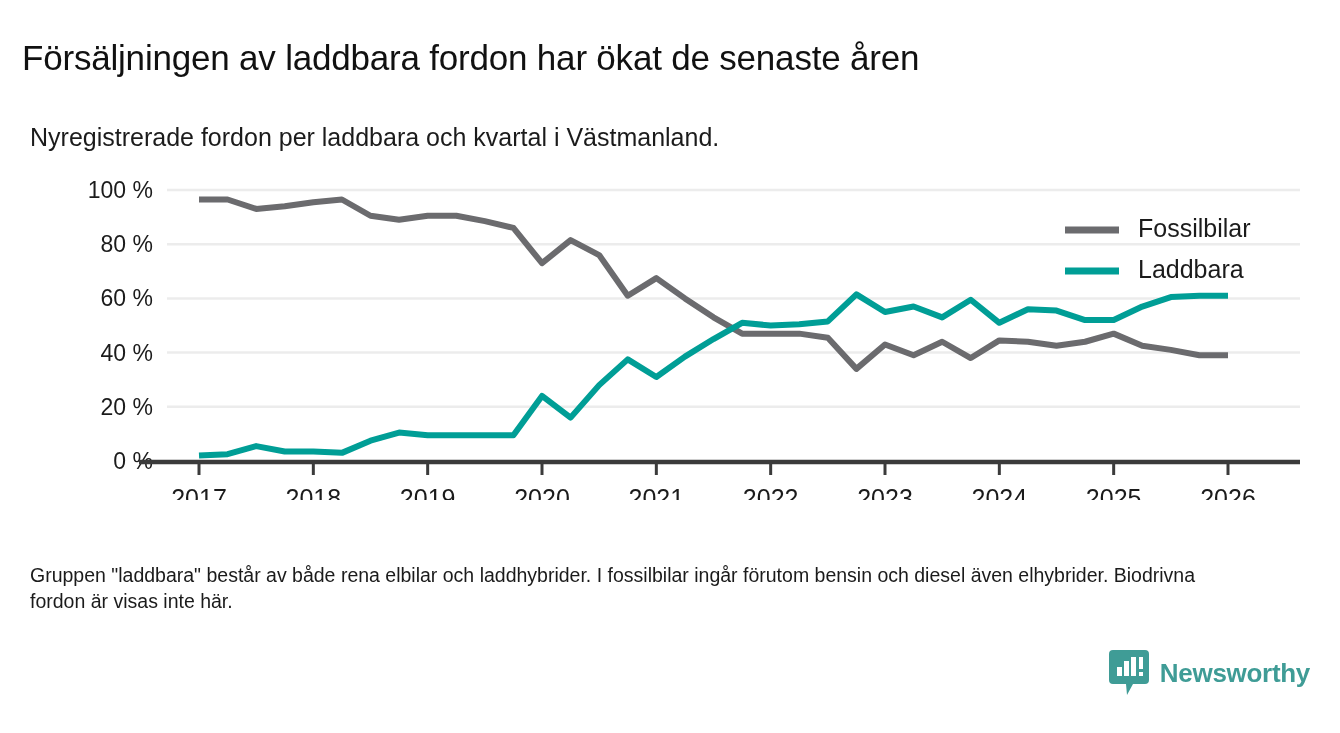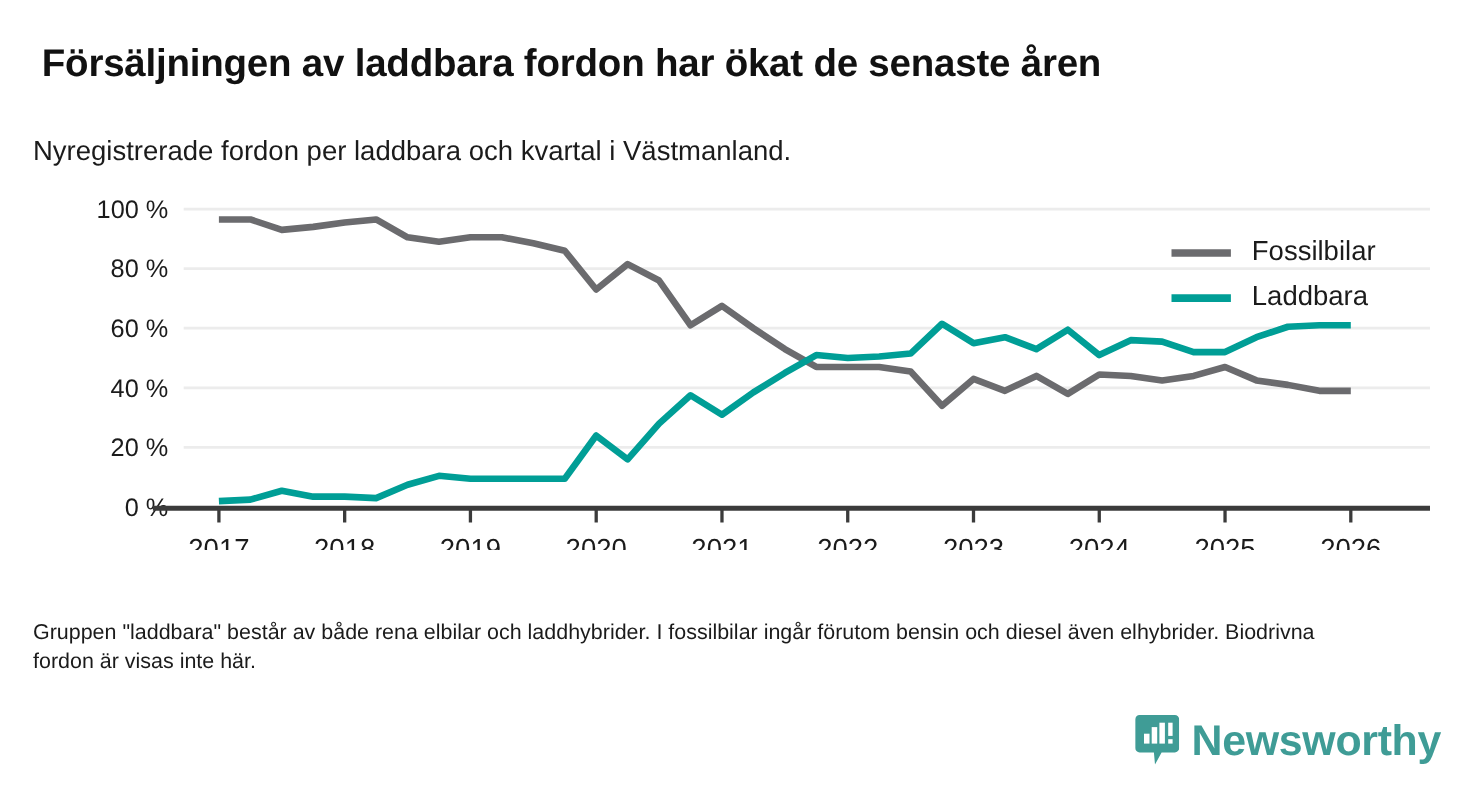--- a/index.html
+++ b/index.html
@@ -7,22 +7,22 @@
     width:1340px;height:733px;
     background:#ffffff;
     font-family:"Liberation Sans", sans-serif;
     color:#1a1a1a;
     overflow:hidden;
     position:relative;
   }
   #page{position:relative;width:1340px;height:733px;}
 
   .title{
-    position:absolute;left:38px;top:38px;
-    font-size:35px;font-weight:bold;letter-spacing:-0.2px;
+    position:absolute;left:22px;top:38px;
+    font-size:35px;font-weight:normal;letter-spacing:-0.2px;
     color:#111111;white-space:nowrap;
   }
   .subtitle{
     position:absolute;left:30px;top:123px;
     font-size:25px;font-weight:normal;color:#1b1b1b;white-space:nowrap;
   }
 
   .chart-area{
     position:absolute;left:0;top:170px;width:1340px;height:330px;
   }
@@ -45,21 +45,21 @@
     position:absolute;left:30px;top:563px;width:1215px;
     font-size:19.5px;line-height:1.32;color:#1b1b1b;
   }
 
   .logo{
     position:absolute;right:30px;top:650px;
     display:flex;align-items:center;gap:11px;
   }
   .logo-mark{width:40px;height:46px;display:block;}
   .logo-word{
-    font-size:39px;font-weight:bold;color:#3f9c96;letter-spacing:-0.3px;
+    font-size:26px;font-weight:bold;color:#3f9c96;letter-spacing:-0.3px;
     line-height:1;
   }
 </style>
 </head>
 <body>
 
 <div id="page">
 
   <div class="title">Försäljningen av laddbara fordon har ökat de senaste åren</div>
   <div class="subtitle">Nyregistrerade fordon per laddbara och kvartal i Västmanland.</div>

